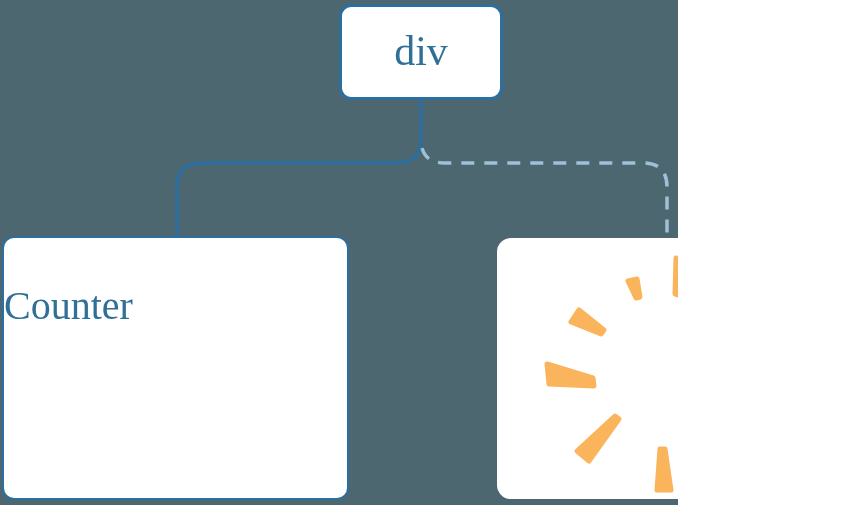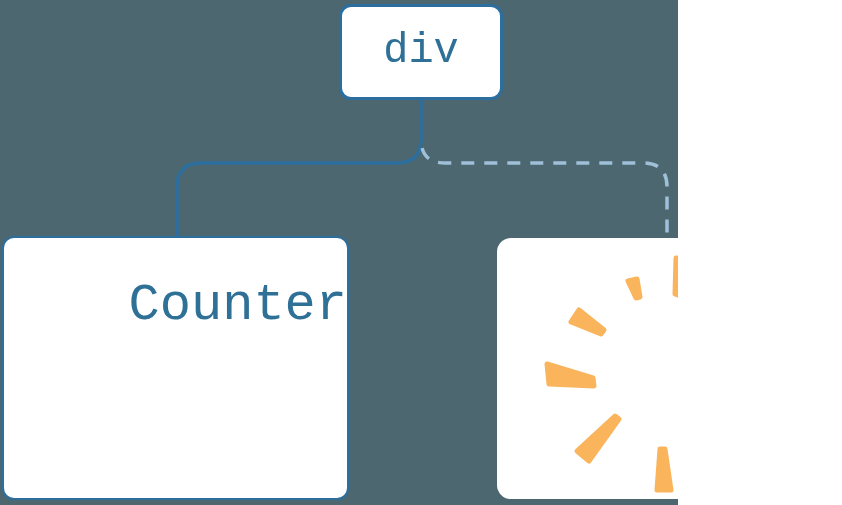--- a/index.html
+++ b/index.html
@@ -7,40 +7,40 @@
     --line:#2C6E9E;
     --line-dashed:#9FC0D8;
     --text:#2F7097;
     --accent:#5A5FD6;
     --poof:#FAB45C;
   }
   html,body{margin:0;padding:0}
   .canvas{
     position:relative;width:678px;height:505px;overflow:hidden;
     background:var(--background);
-    font-family:Liberation Mono, monospace;
+    font-family:Liberation Serif, serif;
   }
   .connectors{position:absolute;left:0;top:0;width:842px;height:505px}
   .connector-solid{fill:none;stroke:var(--line);stroke-width:3.5}
   .connector-dashed{fill:none;stroke:var(--line-dashed);stroke-width:3.5;
     stroke-dasharray:13 10;stroke-dashoffset:14}
   .node{position:absolute;background:#fff;box-sizing:border-box}
   .node-root{
     left:339px;top:4px;width:164px;height:96px;
     border:3px solid var(--line);border-radius:12px;
     display:flex;align-items:center;justify-content:center;
   }
   .root-label{font-size:42px;font-weight:500;color:var(--text);padding-bottom:2px}
   .node-counter{
     left:2px;top:236px;width:347px;height:264px;
     border:2px solid var(--line);border-radius:12px;
   }
   .counter-title{
-    margin-top:44px;text-align:right;line-height:48px;
-    font-size:52px;font-weight:500;color:var(--text);
+    margin-top:44px;text-align:left;line-height:48px;
+    font-size:40px;font-weight:500;color:var(--text);
   }
   .state-pill{
     position:absolute;left:39px;top:119px;width:265px;height:101px;
     box-sizing:border-box;border:2px solid var(--accent);border-radius:51px;
     display:flex;color:var(--accent);font-size:34px;overflow:hidden;
   }
   .state-key{
     flex:0 0 172px;border-right:2px solid var(--accent);
     display:flex;align-items:center;justify-content:center;
   }

